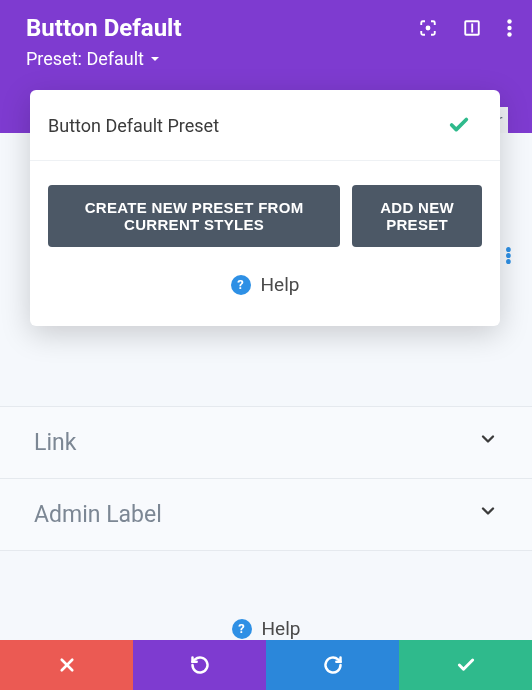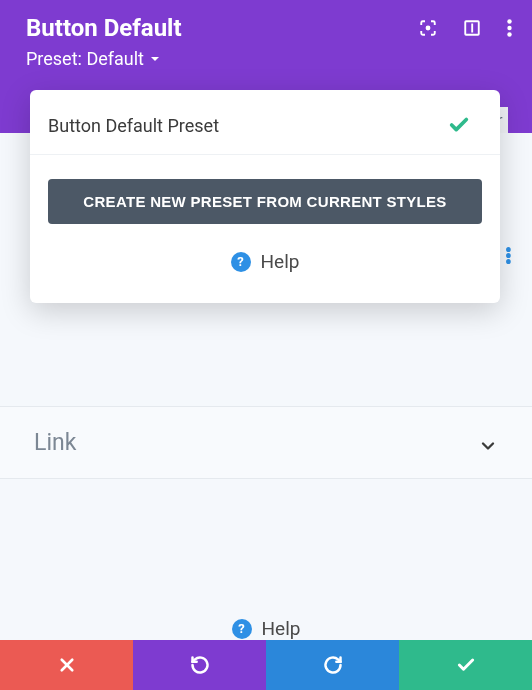--- a/index.html
+++ b/index.html
@@ -72,29 +72,28 @@
     background: #fff;
     border-radius: 6px;
     box-shadow: 0 8px 30px rgba(0,0,0,0.18);
     z-index: 10;
     padding-bottom: 30px;
   }
   .preset-item {
     display: flex;
     align-items: center;
     justify-content: space-between;
-    padding: 24px 30px 18px 18px;
+    padding: 24px 30px 24px 18px;
     border-bottom: 1px solid #eef1f4;
     font-size: 18px;
     color: #3b3b3b;
   }
   .preset-buttons {
     padding: 24px 18px 0 18px;
     display: flex;
-    flex-direction: column;
     gap: 12px;
   }
   .btn-dark {
     background: #4c5866;
     color: #fff;
     border: none;
     padding: 14px;
     font-size: 15px;
     font-weight: 700;
     letter-spacing: 0.3px;
@@ -136,21 +135,21 @@
   .three-dot-overflow span { display:block; margin-bottom:2px;}
   .accordion-list {
     position: absolute;
     left: 0;
     right: 0;
     top: 406px;
     border-top: 1px solid #e5e9ee;
   }
   .accordion {
     display: flex;
-    align-items: flex-end;
+    align-items: flex-start;
     justify-content: space-between;
     padding: 22px 34px;
     font-size: 23px;
     color: #7c8794;
     border-bottom: 1px solid #e5e9ee;
     cursor: pointer;
     background: #f8fafd;
   }
   .accordion svg { flex-shrink: 0; }
   .bottom-help {
@@ -234,34 +233,41 @@
 
 <div class="popover">
   <div class="preset-item">
     <span>Button Default Preset</span>
     <svg width="22" height="22" viewBox="0 0 24 24" fill="none" stroke="#2fba8c" stroke-width="4" stroke-linecap="round" stroke-linejoin="round">
         <polyline points="20 6 9 17 4 12"></polyline>
       </svg>
   </div>
   <div class="preset-buttons">
     <button class="btn-dark">CREATE NEW PRESET FROM CURRENT STYLES</button>
+    <button class="btn-dark">ADD NEW PRESET</button>
   </div>
   <div class="help-row">
     <div class="help-circle">?</div>
     <span>Help</span>
   </div>
 </div>
 
 <div class="accordion-list">
   <div class="accordion">
     <span>Link</span>
     <svg width="20" height="20" viewBox="0 0 24 24" fill="none" stroke="#3b3b3b" stroke-width="2.8" stroke-linecap="round" stroke-linejoin="round">
         <polyline points="6 9 12 15 18 9"></polyline>
       </svg>
   </div>
+  <div class="accordion">
+    <span>Admin Label</span>
+    <svg width="20" height="20" viewBox="0 0 24 24" fill="none" stroke="#3b3b3b" stroke-width="2.8" stroke-linecap="round" stroke-linejoin="round">
+        <polyline points="6 9 12 15 18 9"></polyline>
+      </svg>
+  </div>
 </div>
 
 <div class="bottom-help">
   <div class="help-circle">?</div>
   <span>Help</span>
 </div>
 
 <div class="action-bar">
   <button class="action-btn ab-red">
     <svg width="18" height="18" viewBox="0 0 24 24" fill="none" stroke="#fff" stroke-width="3.5" stroke-linecap="round">

